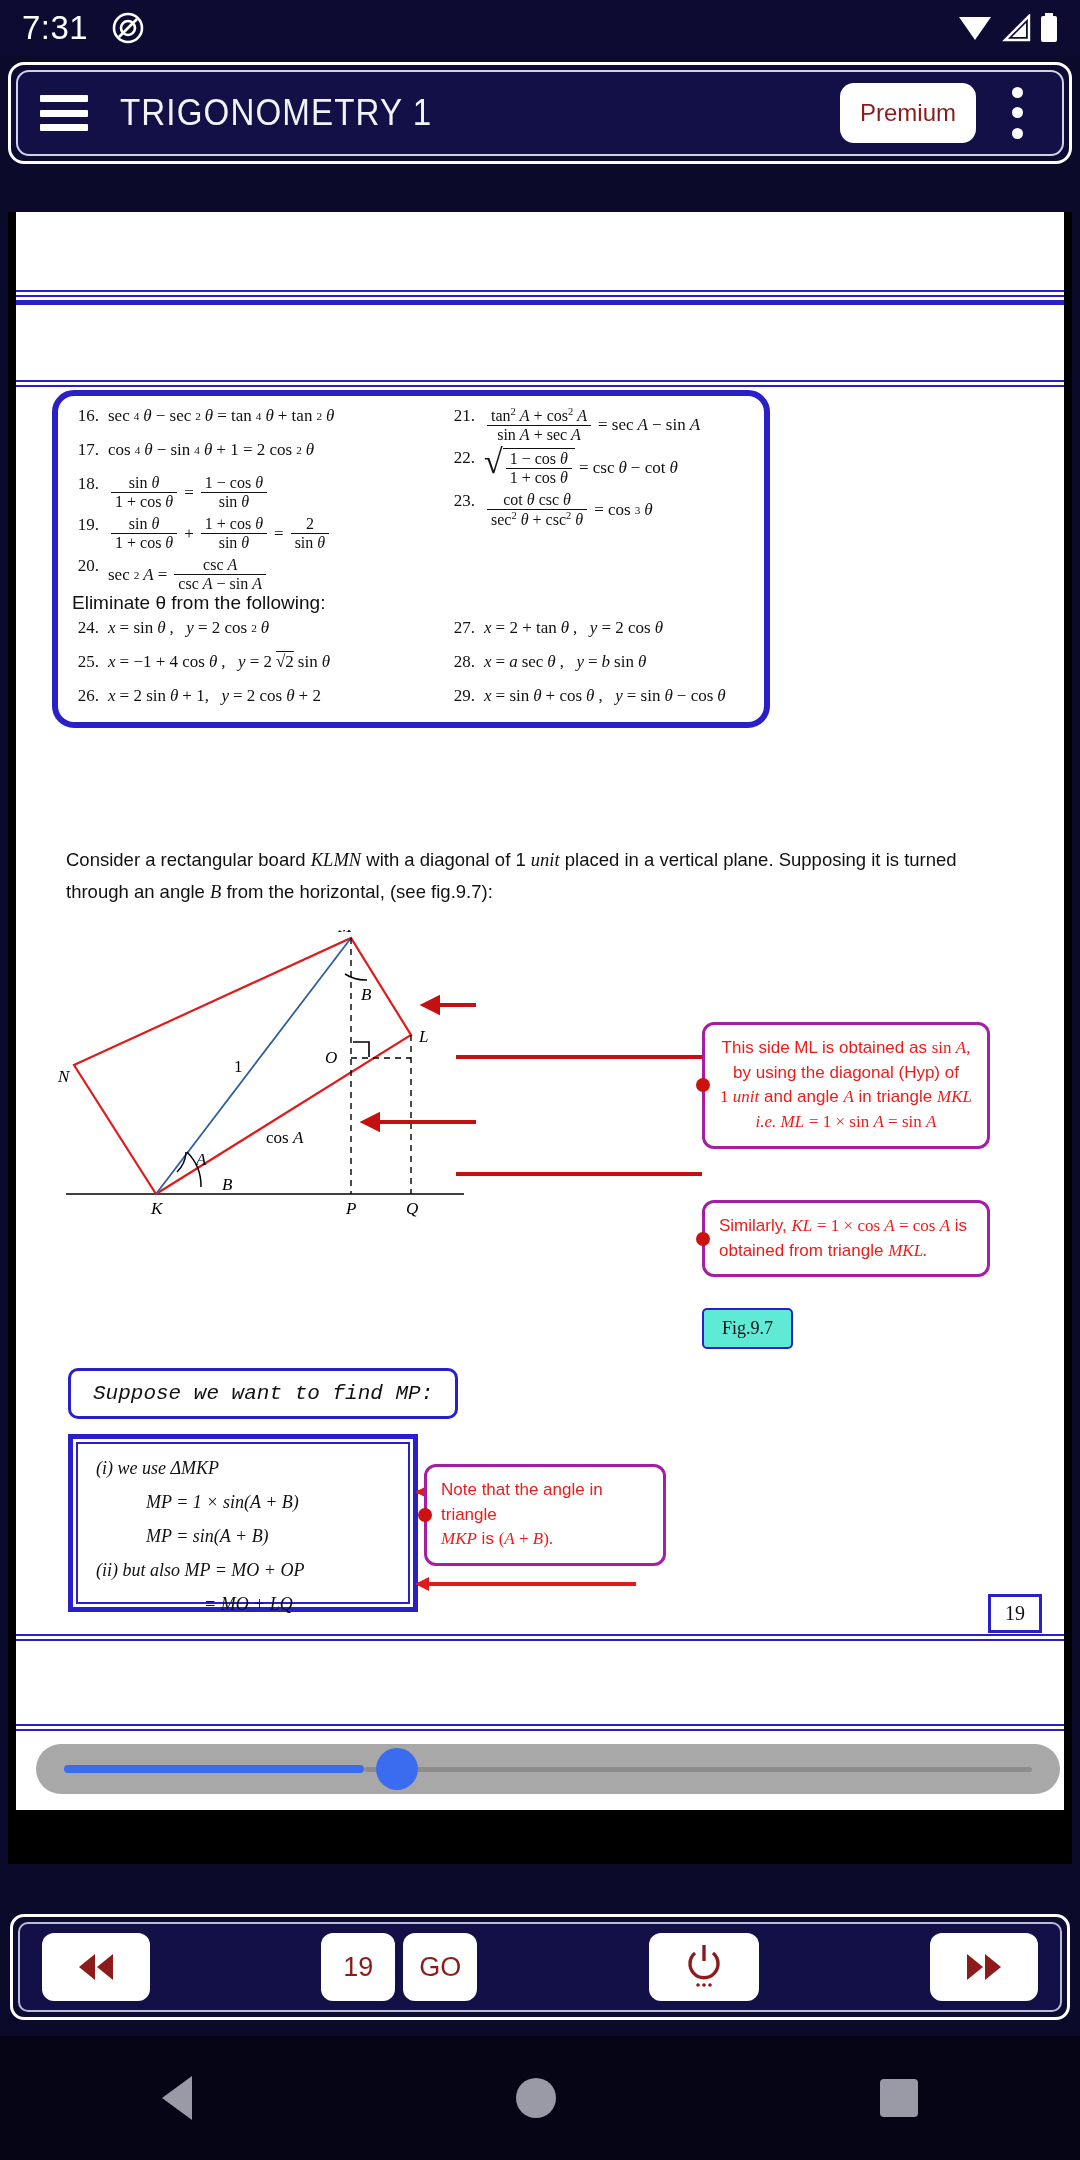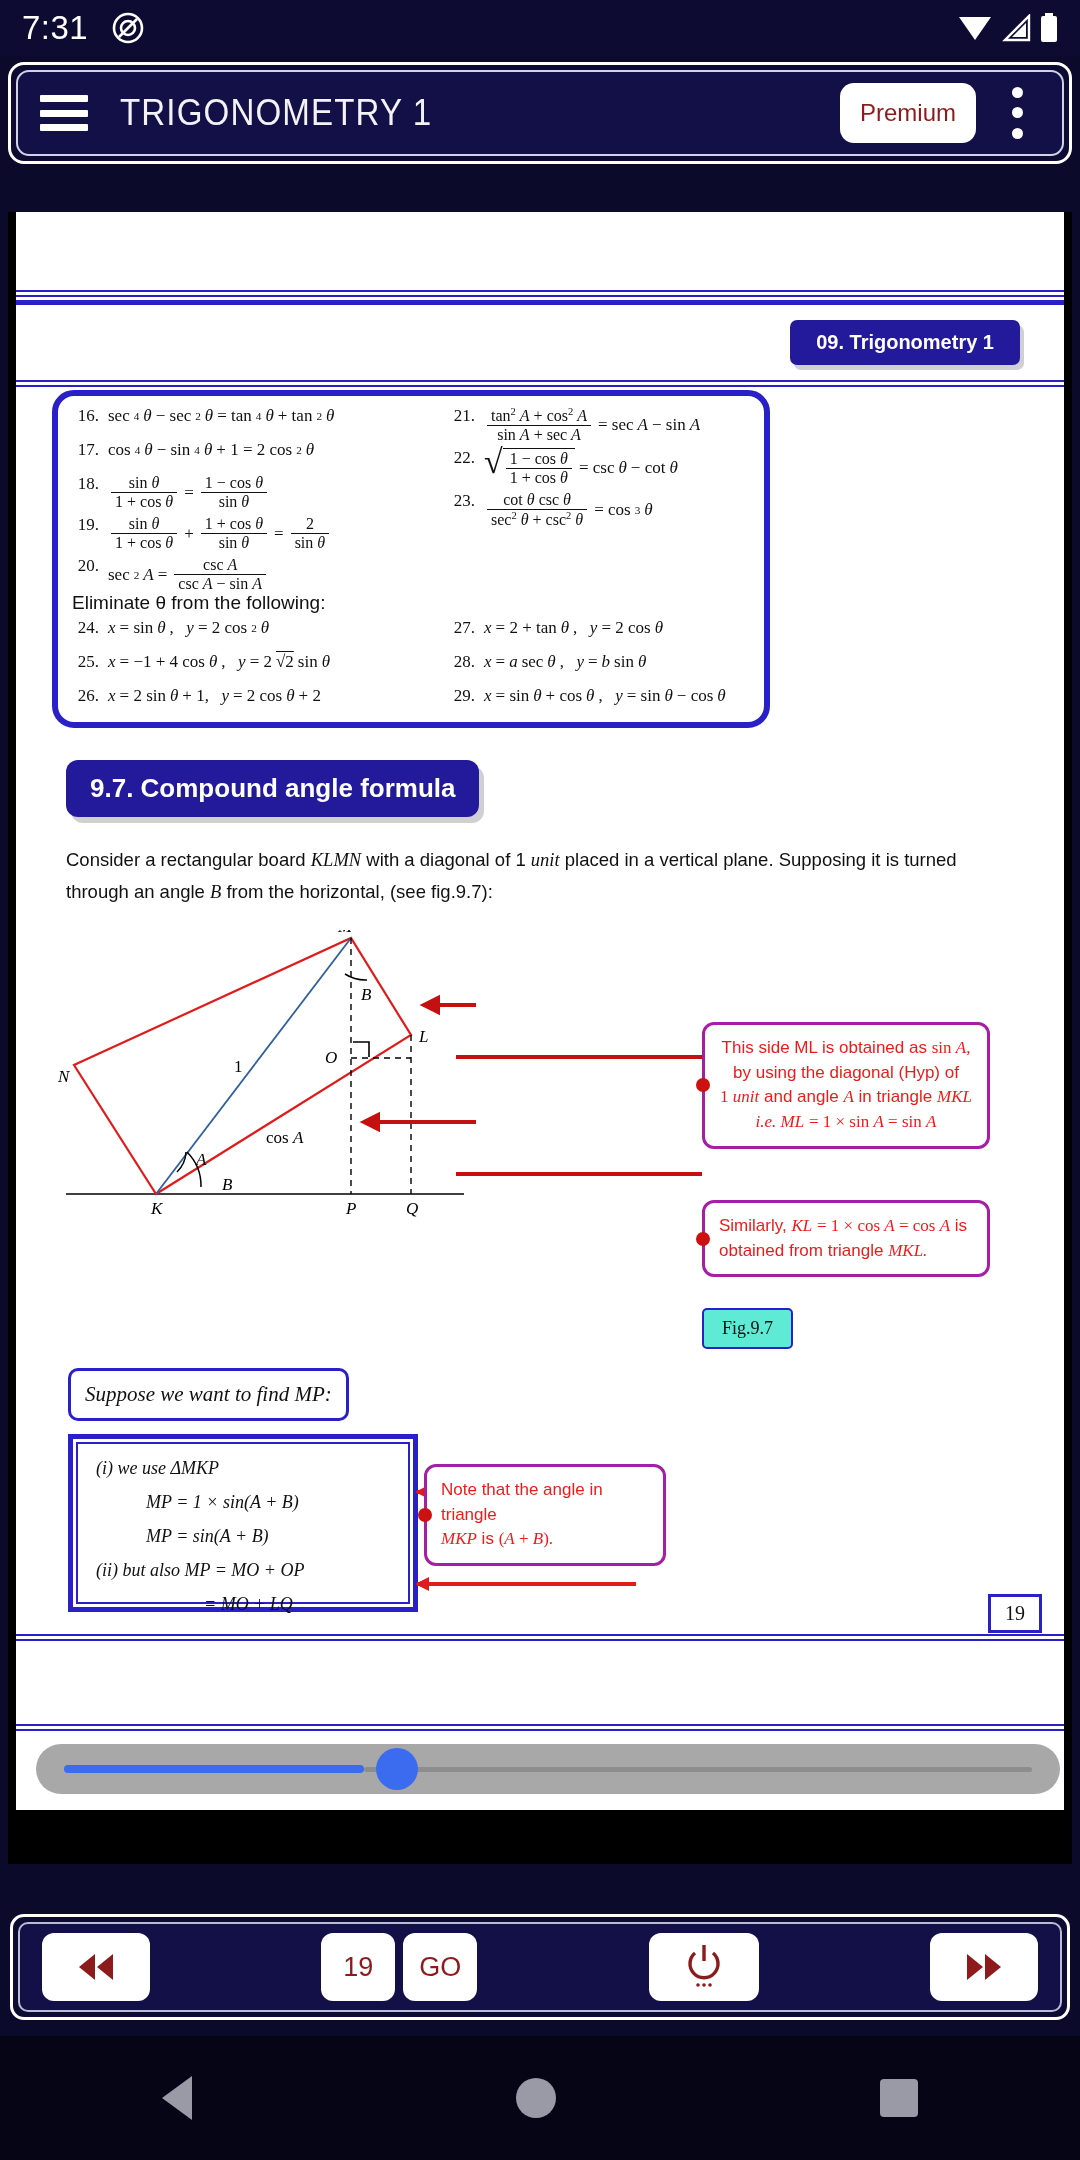--- a/index.html
+++ b/index.html
@@ -151,22 +151,22 @@
   #fig-caption{
     position:absolute; left:686px; top:1096px;
     border:2px solid #2a20c8; background:#5eead4; border-radius:5px;
     padding:8px 18px; font-size:18px; color:#111;
     font-family:"Liberation Serif",serif;
   }
   
   #suppose-box{
     position:absolute; left:52px; top:1156px;
     border:3px solid #2a20c8; border-radius:10px; background:#fff;
-    padding:11px 14px; font-size:21px; color:#111;
-    font-family:Liberation Serif, serif; font-style:italic;
+    padding:11px 22px; font-size:21px; color:#111;
+    font-family:Liberation Mono, monospace; font-style:italic;
   }
   #derivation-box{
     position:absolute; left:52px; top:1222px;
     width:350px; height:178px;
     border:5px solid #2a20c8; background:#fff; padding:3px;
   }
   #derivation-inner{
     width:100%; height:100%; border:2px solid #2a20c8;
     padding:14px 10px 0 18px;
     font-family:"Liberation Serif",serif; font-style:italic;
@@ -288,21 +288,20 @@
 
 <div id="doc-viewport">
  <div id="doc-page">
 
   <div class="rule" id="rule-top">
         <b></b>
         <b></b>
         <b></b>
       </div>
 
-  <div id="chapter-tab">09. Trigonometry 1</div>
 
   <div class="rule" id="rule-mid">
         <b></b>
         <b></b>
       </div>
 
   <div id="formula-panel">
 
     <div class="fcol" id="fcol-left">
       <div class="frow">
@@ -430,21 +429,20 @@
         <span class="fnum">28.</span>
         <span class="fbody"><span class="mi">x</span> = <span class="mi">a</span> sec <span class="mi">θ</span> , &nbsp;<span class="mi">y</span> = <span class="mi">b</span> sin <span class="mi">θ</span></span>
       </div>
       <div class="frow">
         <span class="fnum">29.</span>
         <span class="fbody"><span class="mi">x</span> = sin <span class="mi">θ</span> + cos <span class="mi">θ</span> , &nbsp;<span class="mi">y</span> = sin <span class="mi">θ</span> − cos <span class="mi">θ</span></span>
       </div>
     </div>
   </div>
 
-  <div id="section-header">9.7. Compound angle formula</div>
   <div id="section-intro">Consider a rectangular board <span style="font-family:'Liberation Serif',serif;font-style:italic">KLMN</span> with a diagonal of 1 <span style="font-family:'Liberation Serif',serif;font-style:italic">unit</span> placed in a vertical plane. Supposing it is turned through an angle <span style="font-family:'Liberation Serif',serif;font-style:italic">B</span> from the horizontal, (see fig.9.7):</div>
 
   <div id="figure-area">
     <svg width="420" height="290" viewBox="0 0 420 290">
 
       <line x1="10" y1="264" x2="408" y2="264" stroke="#000" stroke-width="1.6"></line>
 
       <polygon points="100,264 355,105 295,8 18,135" fill="none" stroke="#e01b1b" stroke-width="2.2"></polygon>
 
       <line x1="100" y1="264" x2="295" y2="8" stroke="#2f5fa0" stroke-width="1.8"></line>

